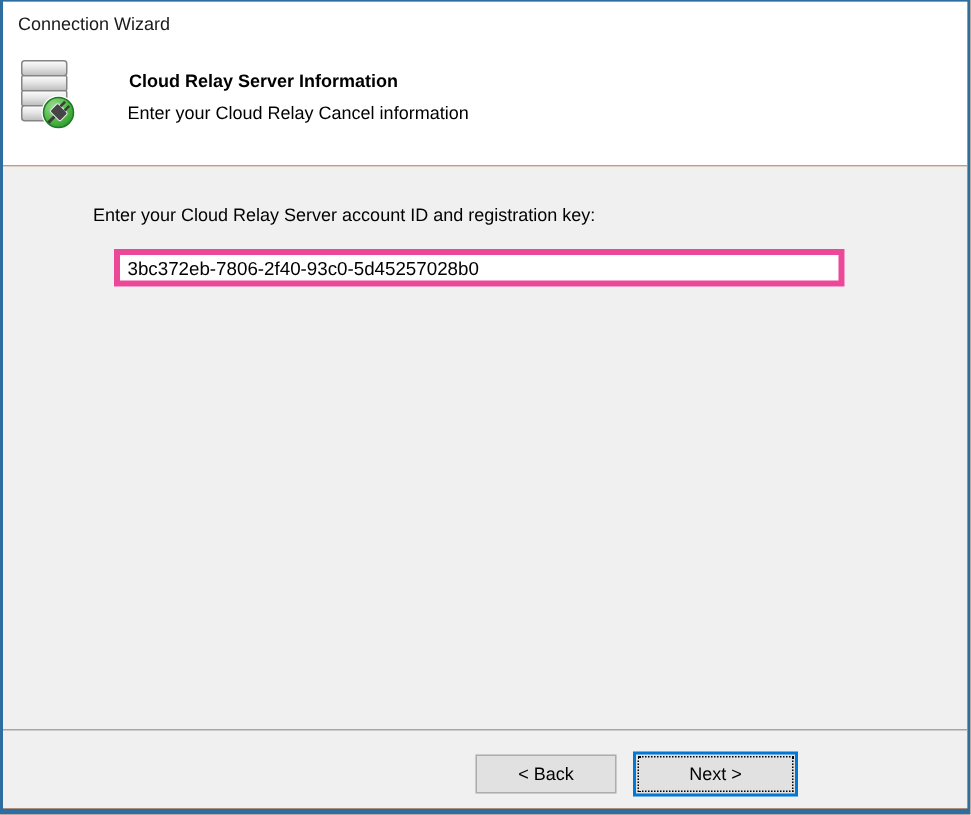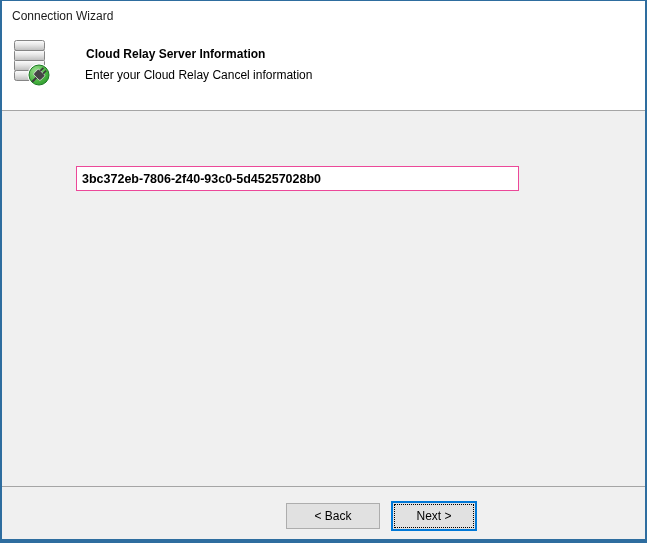--- a/index.html
+++ b/index.html
@@ -29,39 +29,39 @@
   .header .icon { position:absolute; left:12px; top:10px; width:36px; height:47px; }
   .header .h-title { position:absolute; left:64px; top:17px;
     font-size:12px; font-weight:bold; color:#000;margin-left:20px; }
   .header .h-sub { position:absolute; left:83px; top:38px;
     font-size:12px; color:#000; }
 
   
   .body { position:relative; flex:1 1 auto; background:#f0f0f0; }
   .body .label { position:absolute; left:60px; top:25px; font-size:12px; color:#000; }
   .field {
-    position:absolute; left:74px; width:443px; height:25px;
-    background:#fff; border:1px solid #ec4899; border-radius:0;
-    font-size:12.5px; color:#000; padding:0 0 0 5px; outline:none;font-weight:bold;
+    position:absolute; left:74px; width:487px; height:25px;
+    background:#fff; border:4px solid #ec4899; border-radius:0;
+    font-size:12.5px; color:#000; padding:0 0 0 5px; outline:none;
   }
   .field.account { top:55px; }
   .field.regkey  { top:90px; }
 
   
   .footer { position:relative; height:53px; flex:0 0 auto;
     background:#f0f0f0; border-top:1px solid #a5a5a5; }
   .btn {
     position:absolute; height:26px;
     background:#e1e1e1; border:1px solid #adadad;
-    font-size:12px; color:#000; text-align:center; padding:0;
+    font-size:12px; color:#000; text-align:center; padding:0;margin-left:31px;
   }
   .btn.back   { left:284px; top:16px; width:94px; }
   .btn.cancel { left:524px; top:16px; width:102px; }
   .btn.next {
-    left:389px; top:14px; width:86px; height:30px;
+    left:389px; top:14px; width:110px; height:30px;
     border:2px solid #0078d7;
   }
   .btn.next::before {
     content:""; position:absolute; inset:1px;
     border:1px dotted #000; pointer-events:none;
   }
 </style>
 </head>
 <body>
 
@@ -102,20 +102,21 @@
             <rect x="28.8" y="36.1" width="4.4" height="1.7" fill="#3c3c3c"></rect>
           </g>
         </g>
       </svg>
     </span>
     <div class="h-title">Cloud Relay Server Information</div>
     <div class="h-sub">Enter your Cloud Relay Cancel information</div>
   </div>
 
   <div class="body">
+    <div class="label">Enter your Cloud Relay Server account ID and registration key:</div>
     <input type="text" class="field account" value="3bc372eb-7806-2f40-93c0-5d45257028b0" style="">
   </div>
 
   <div class="footer">
     <button class="btn back">&lt; Back</button>
     <button class="btn next">Next &gt;</button>
   </div>
 
 </div>
 

